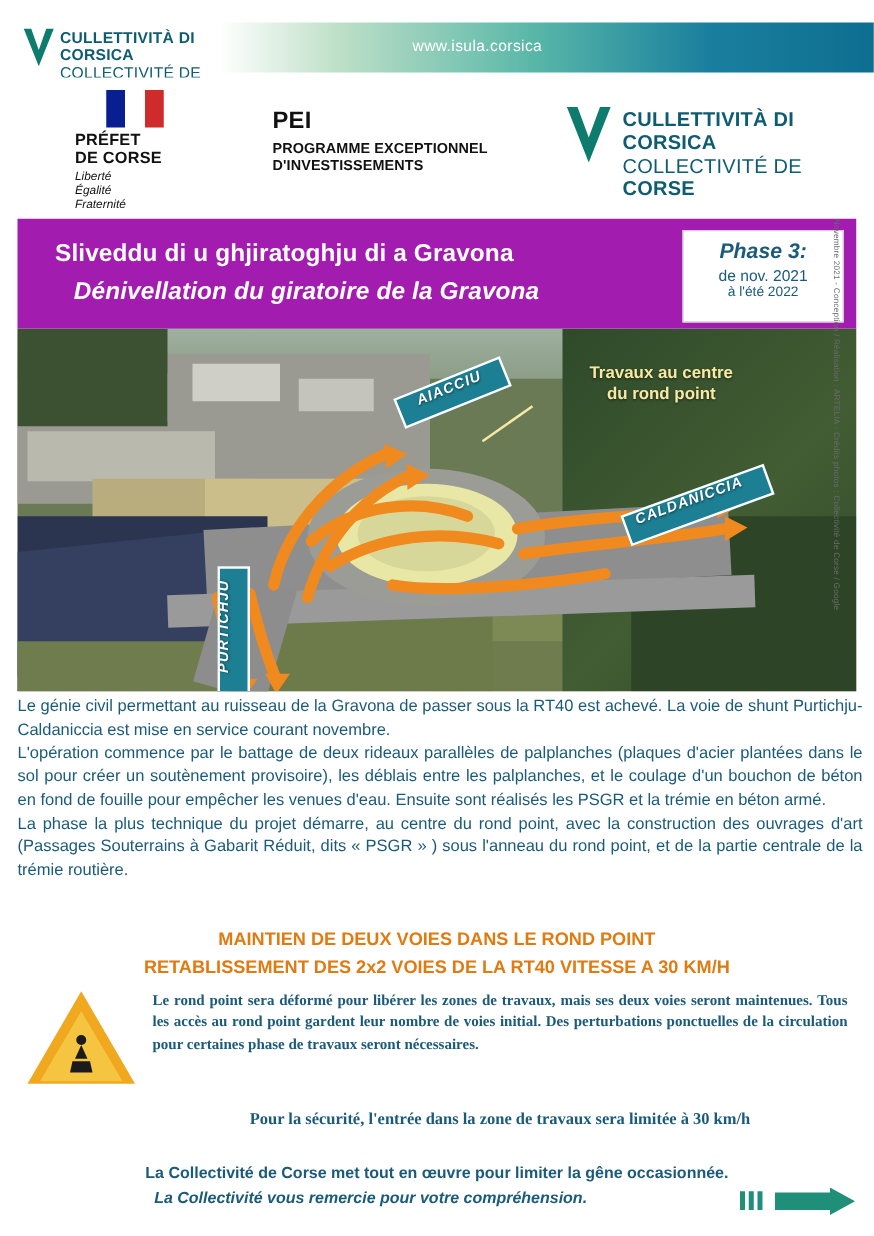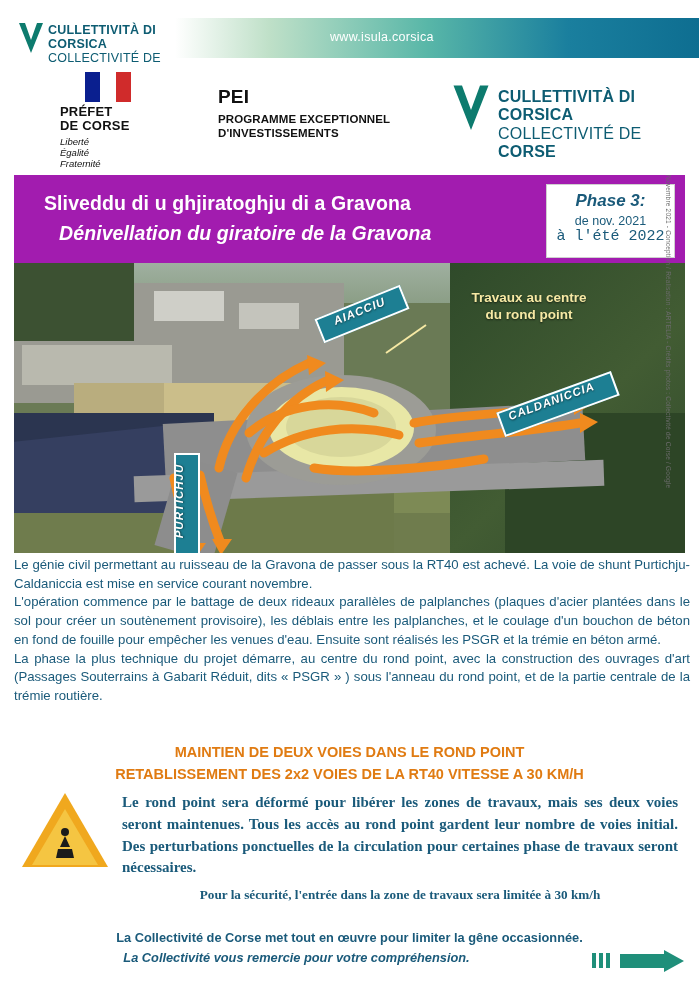--- a/index.html
+++ b/index.html
@@ -47,21 +47,21 @@
   .cdc-logo-right .txt .r2{font-size:16px;letter-spacing:.2px;}
   .cdc-logo-right .txt .r2 b{font-weight:bold;}
 
   
   .titleband{position:absolute;left:14px;top:175px;width:671px;height:88px;background:#a21caf;}
   .titleband .t1{position:absolute;left:30px;top:17px;font-size:19.5px;font-weight:bold;color:#ffffff;letter-spacing:.1px;}
   .titleband .t2{position:absolute;left:30px;top:47px;font-size:19.5px;font-style:italic;font-weight:bold;color:#ffffff;letter-spacing:.1px;margin-left:15px;}
   .phasebox{position:absolute;left:546px;top:184px;width:127px;height:72px;background:#ffffff;border:1px solid #cfcfcf;}
   .phasebox .p1{text-align:center;font-size:17px;font-style:italic;font-weight:bold;color:#1a5a7a;margin-top:6px;}
   .phasebox .p2{text-align:center;font-size:12.5px;color:#1a5a7a;margin-top:3px;}
-  .phasebox .p3{text-align:center;font-size:15px;color:#1a5a7a;font-family:Liberation Mono, monospace;}
+  .phasebox .p3{text-align:center;font-size:11px;color:#1a5a7a;}
 
   
   .photo{position:absolute;left:14px;top:263px;width:671px;height:290px;overflow:hidden;background:#6a7a55;}
   .ph-sky{position:absolute;left:0;top:0;width:671px;height:40px;background:linear-gradient(to bottom,#9fb0a0,#8b9e86);}
   .ph-forest-l{position:absolute;left:0;top:0;width:120px;height:78px;background:#3c5132;}
   .ph-forest-r{position:absolute;right:0;top:0;width:235px;height:290px;background:linear-gradient(135deg,#2f4a2a,#425c33 55%,#314a2c);}
   .ph-forest-r2{position:absolute;right:0;top:150px;width:180px;height:140px;background:#2d4526;}
   .ph-urban{position:absolute;left:0;top:20px;width:330px;height:120px;background:#9a9a92;}
   .ph-build1{position:absolute;left:30px;top:36px;width:90px;height:38px;background:#d8d8d2;}
   .ph-build2{position:absolute;left:140px;top:28px;width:70px;height:30px;background:#cfcfc8;}
@@ -100,21 +100,21 @@
 
   
   .orange{position:absolute;left:0;top:742px;width:699px;text-align:center;color:#E07B12;font-weight:bold;font-size:14.5px;line-height:1.5;}
 
   
   .warn-sign{position:absolute;left:22px;top:793px;width:86px;height:76px;}
   .warn-tri{position:absolute;left:0;top:0;width:0;height:0;border-left:43px solid transparent;border-right:43px solid transparent;border-bottom:74px solid #F0A81E;}
   .warn-tri-in{position:absolute;left:10px;top:16px;width:0;height:0;border-left:33px solid transparent;border-right:33px solid transparent;border-bottom:56px solid #F5C542;}
   .warn-man{position:absolute;left:30px;top:34px;width:26px;height:32px;}
 
-  .warn-text{position:absolute;left:122px;top:792px;width:556px;font-size:15px;font-weight:bold;color:#1a5a7a;line-height:1.45;text-align:justify;font-family:"Liberation Serif", serif;}
+  .warn-text{position:absolute;left:122px;top:792px;width:556px;font-size:12px;font-weight:bold;color:#1a5a7a;line-height:1.45;text-align:justify;font-family:"Liberation Serif", serif;}
   .secu{position:absolute;left:122px;top:887px;width:556px;font-size:13.2px;font-weight:bold;color:#1a5a7a;text-align:center;font-family:"Liberation Serif", serif;}
 
   
   .foot1{position:absolute;left:0;top:930px;width:699px;text-align:center;font-size:12.8px;color:#1a5a7a;font-weight:bold;}
   .foot2{position:absolute;left:0;top:950px;width:593px;text-align:center;font-size:12.8px;font-style:italic;font-weight:bold;color:#1a5a7a;}
   .foot-arrow{position:absolute;left:592px;top:950px;width:92px;height:22px;}
   .bars{position:absolute;left:0;top:3px;}
   .bars span{display:inline-block;width:4px;height:15px;background:#1f8f7a;margin-right:3px;vertical-align:top;}
 </style>
 </head>

